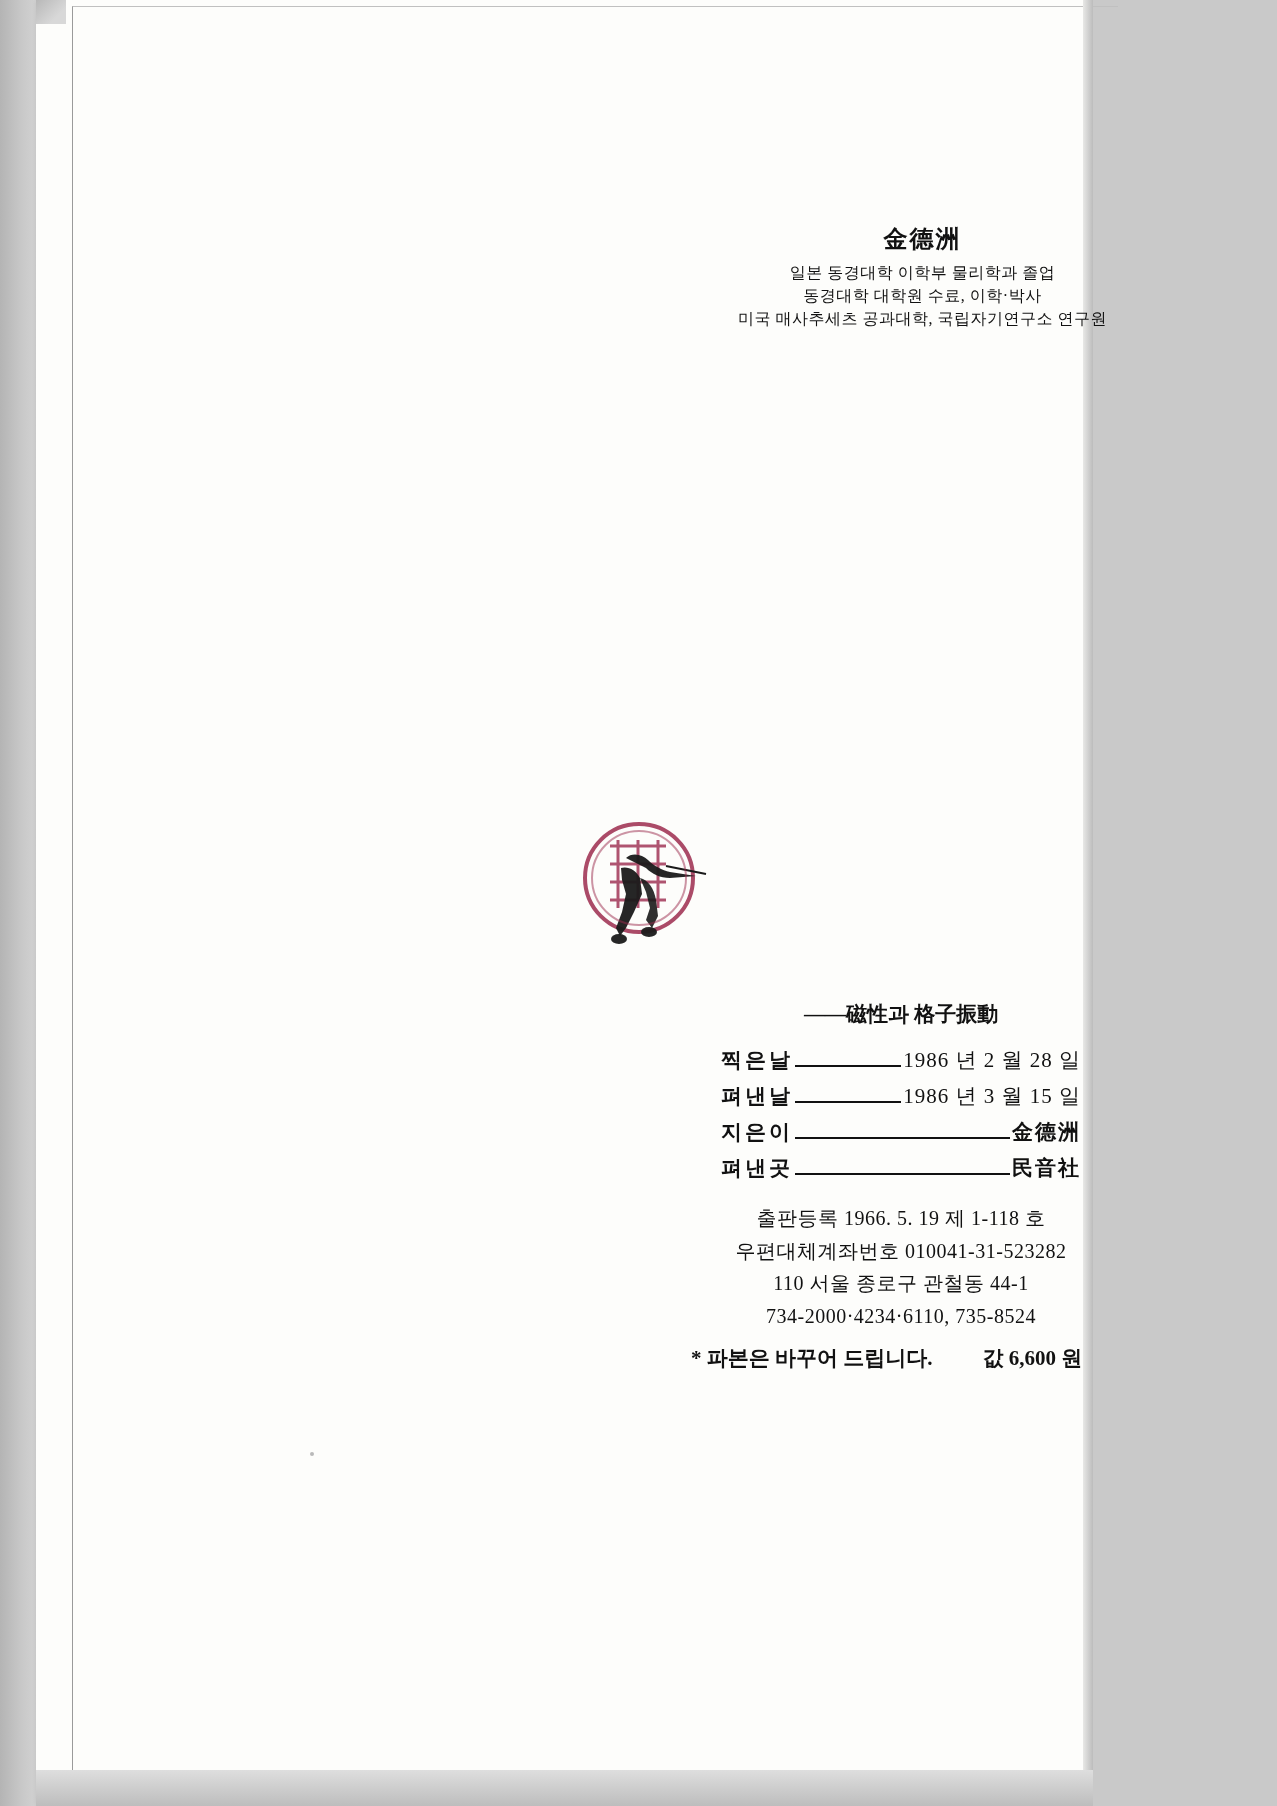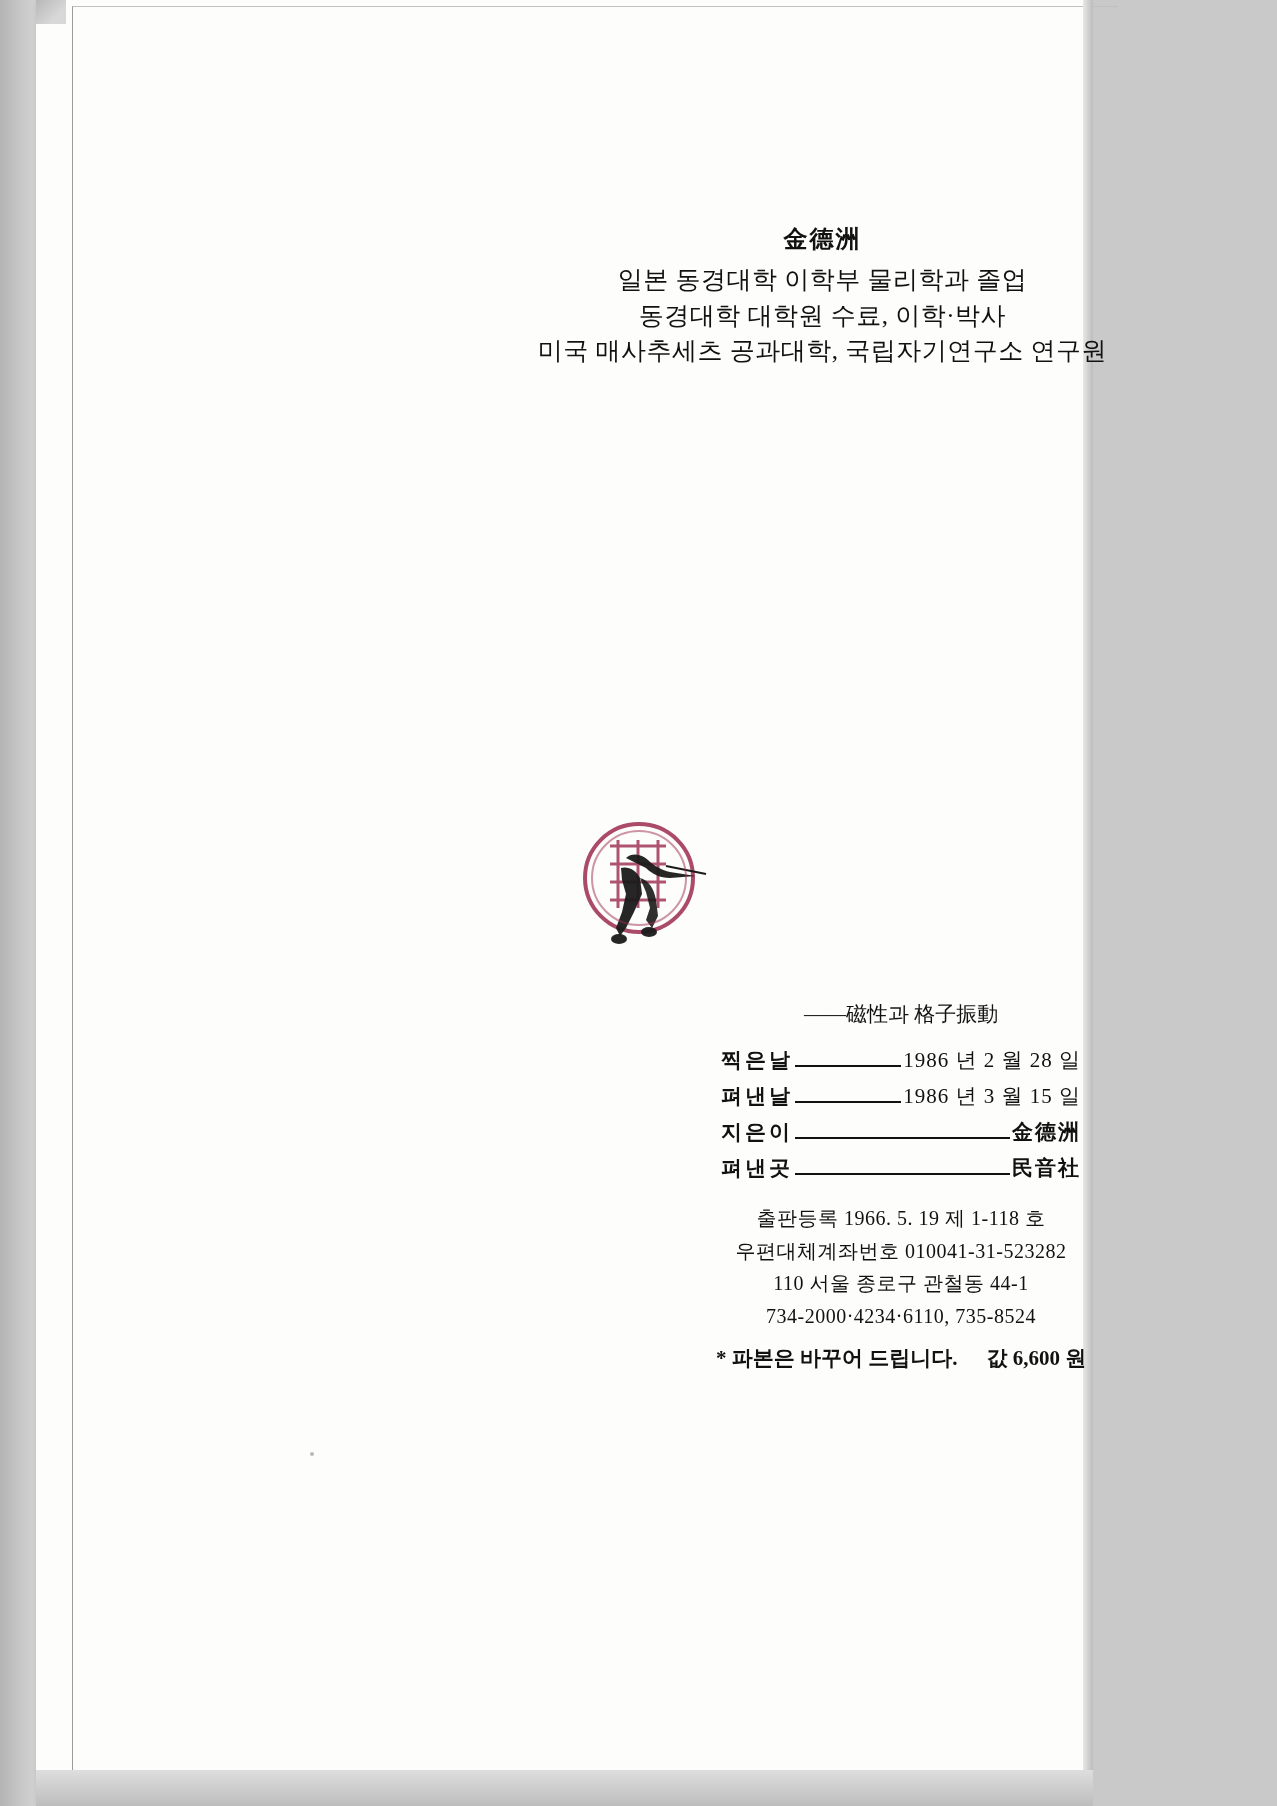--- a/index.html
+++ b/index.html
@@ -90,21 +90,21 @@
     color: #111;
     line-height: 1.42;
   }
   .author-name {
     font-size: 24px;
     font-weight: bold;
     letter-spacing: 2px;
     margin-bottom: 6px;
   }
   .author-line {
-    font-size: 25px;
+    font-size: 16px;
     letter-spacing: 0.5px;
     white-space: nowrap;
   }
   .author-line.b {
     font-weight: bold;
   }
 
   
   .seal {
     position: absolute;
@@ -126,21 +126,21 @@
   }
   .colophon-title {
     font-size: 25px;
     font-weight: bold;
     letter-spacing: 2px;
     margin-bottom: 8px;
     white-space: nowrap;
   }
   .colophon-subtitle {
     font-size: 21px;
-    font-weight: normal;
+    font-weight: bold;
     margin-bottom: 14px;
     white-space: nowrap;
   }
   .colophon-rows {
     margin: 0 auto;
     width: 360px;
   }
   .col-row {
     display: flex;
     align-items: baseline;
@@ -171,22 +171,21 @@
     margin-top: 16px;
     font-size: 20px;
     line-height: 1.62;
     letter-spacing: 0.5px;
   }
   .price-line {
     margin-top: 12px;
     font-size: 21px;
     font-weight: bold;
     display: flex;
-    justify-content: center;
-    gap: 29px;
+    gap: 50px;
     white-space: nowrap;
   }
   .speck {
     position: absolute;
     left: 310px;
     top: 1452px;
     width: 4px; height: 4px;
     background: #b9b9b9;
     border-radius: 50%;
   }

